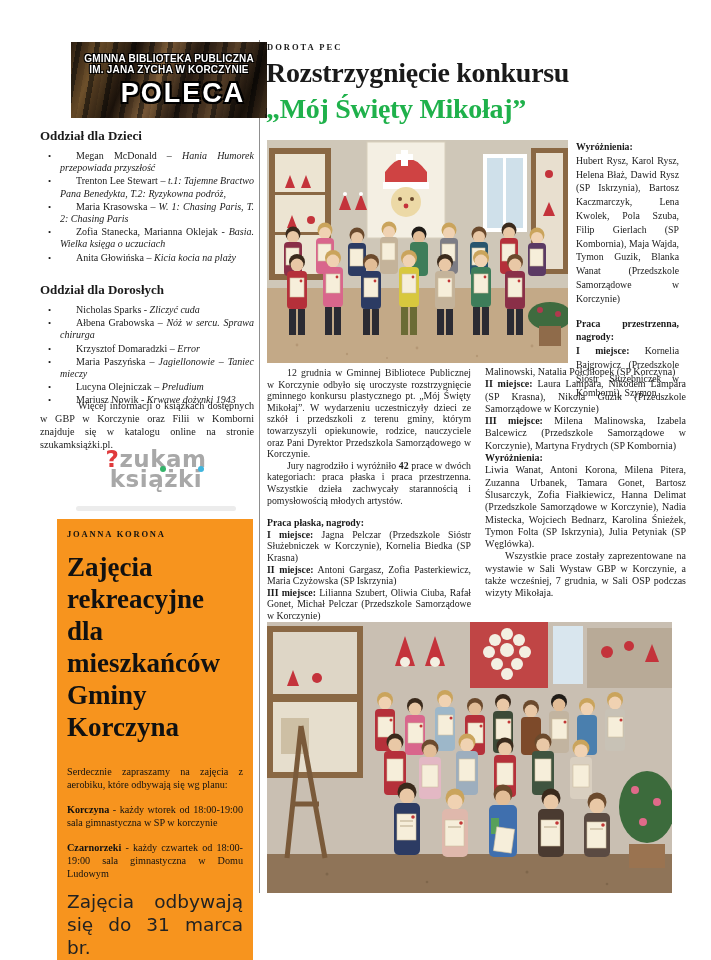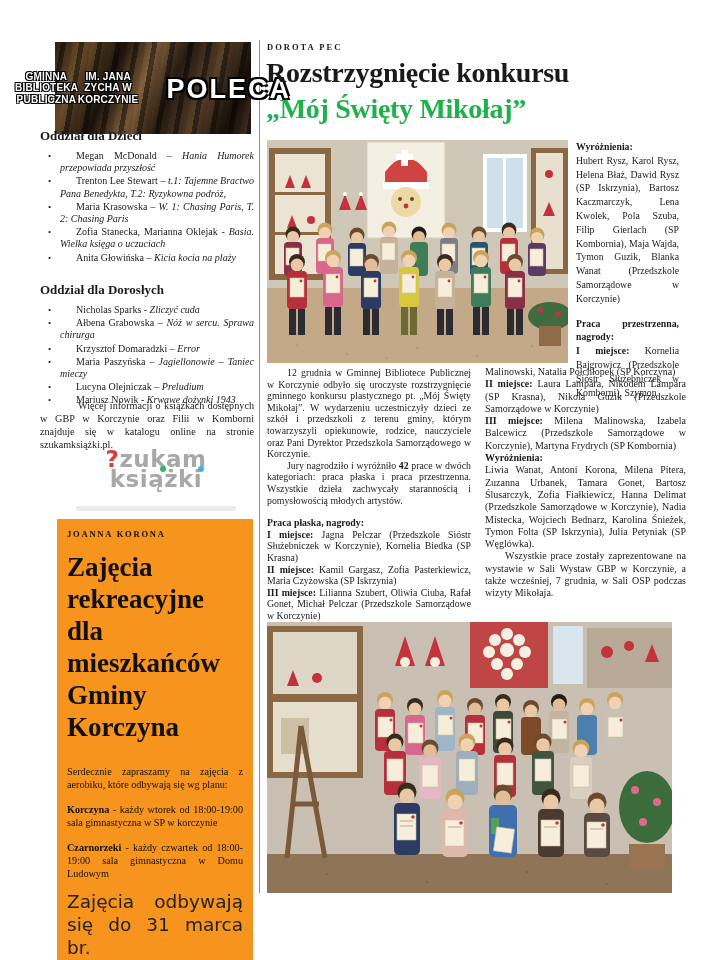--- a/index.html
+++ b/index.html
@@ -4,23 +4,23 @@
 <style>
   html,body{margin:0;padding:0;background:#ffffff;}
   .page{position:relative;width:711px;height:960px;background:#fff;overflow:hidden;
         font-family:"Liberation Serif", serif;color:#1a1a1a;}
   .abs{position:absolute;}
 
   
   .vrule{left:259px;top:40px;width:1px;height:853px;background:#8f8f8f;}
 
   
-  .promo{left:55px;top:42px;width:196px;height:92px;
+  .promo{left:71px;top:42px;width:196px;height:76px;
          background:linear-gradient(112deg,#241a10 0%,#5a4427 14%,#17100a 30%,#6b5236 45%,#201710 58%,#4a3826 74%,#120d08 88%,#3a2c1d 100%);
-         display:flex;flex-direction:row;align-items:center;justify-content:center;
+         display:flex;flex-direction:column;align-items:center;justify-content:center;
          text-align:center;}
   .promo:before{content:"";position:absolute;inset:0;
          background:repeating-linear-gradient(100deg,rgba(226,208,168,.28) 0 6px,rgba(0,0,0,.38) 6px 11px,rgba(180,150,110,.22) 11px 18px);
          mix-blend-mode:overlay;}
   .promo-line{position:relative;font-family:"Liberation Sans",sans-serif;font-weight:bold;color:#fff;
          font-size:10px;line-height:11.5px;letter-spacing:.2px;
          text-shadow:-1px -1px 0 #000,1px -1px 0 #000,-1px 1px 0 #000,1px 1px 0 #000;}
   .promo-big{position:relative;font-family:"Liberation Sans",sans-serif;font-weight:bold;color:#fff;
          font-size:27px;line-height:29px;letter-spacing:2px;margin-top:3px;
          text-shadow:-2px -2px 0 #000,2px -2px 0 #000,-2px 2px 0 #000,2px 2px 0 #000;padding-left:28px;}
@@ -311,21 +311,21 @@
     <p><b class="lbl">Praca przestrzenna, nagrody:</b></p>
     <p><b class="lbl">I miejsce:</b><span> Kornelia Bajgrowicz (Przedszkole Sióstr Służebniczek w Komborni), Szymon</span></p>
   </div>
 
   <div class="abs col leftcol">
     <p class="indent">12 grudnia w Gminnej Bibliotece Publicznej w Korczynie odbyło się uroczyste rozstrzygnięcie gminnego konkursu plastycznego pt. „Mój Święty Mikołaj”. W wydarzeniu uczestniczyły dzieci ze szkół i przedszkoli z terenu gminy, którym towarzyszyli opiekunowie, rodzice, nauczyciele oraz Pani Dyrektor Przedszkola Samorządowego w Korczynie.</p>
     <p class="indent"><span>Jury nagrodziło i wyróżniło </span><b>42</b><span> prace w dwóch kategoriach: praca płaska i praca przestrzenna. Wszystkie dzieła zachwycały starannością i pomysłowością młodych artystów.</span></p>
     <div class="gap"></div>
     <p><b class="lbl">Praca płaska, nagrody:</b></p>
     <p><b class="lbl">I miejsce:</b><span> Jagna Pelczar (Przedszkole Sióstr Służebniczek w Korczynie), Kornelia Biedka (SP Krasna)</span></p>
-    <p><b class="lbl">II miejsce:</b><span> Kamil Gargasz, Zofia Pasterkiewicz, Maria Czyżowska (SP Iskrzynia)</span></p>
+    <p><b class="lbl">II miejsce:</b><span> Antoni Gargasz, Zofia Pasterkiewicz, Maria Czyżowska (SP Iskrzynia)</span></p>
     <p><b class="lbl">III miejsce:</b><span> Lilianna Szubert, Oliwia Ciuba, Rafał Gonet, Michał Pelczar (Przedszkole Samorządowe w Korczynie)</span></p>
   </div>
 
   <div class="abs col widecol">
     <p>Malinowski, Natalia Półchłopek (SP Korczyna)</p>
     <p><b class="lbl">II miejsce:</b><span> Laura Lampara, Nikodem Lampara (SP Krasna), Nikola Guzik (Przedszkole Samorządowe w Korczynie)</span></p>
     <p><b class="lbl">III miejsce:</b><span> Milena Malinowska, Izabela Balcewicz (Przedszkole Samorządowe w Korczynie), Martyna Frydrych (SP Kombornia)</span></p>
     <p><b class="lbl">Wyróżnienia:</b></p>
     <p>Liwia Wanat, Antoni Korona, Milena Pitera, Zuzanna Urbanek, Tamara Gonet, Bartosz Ślusarczyk, Zofia Fiałkiewicz, Hanna Delimat (Przedszkole Samorządowe w Korczynie), Nadia Mistecka, Wojciech Bednarz, Karolina Śnieżek, Tymon Folta (SP Iskrzynia), Julia Petyniak (SP Węglówka).</p>
     <p class="indent">Wszystkie prace zostały zaprezentowane na wystawie w Sali Wystaw GBP w Korczynie, a także wcześniej, 7 grudnia, w Sali OSP podczas wizyty Mikołaja.</p>

